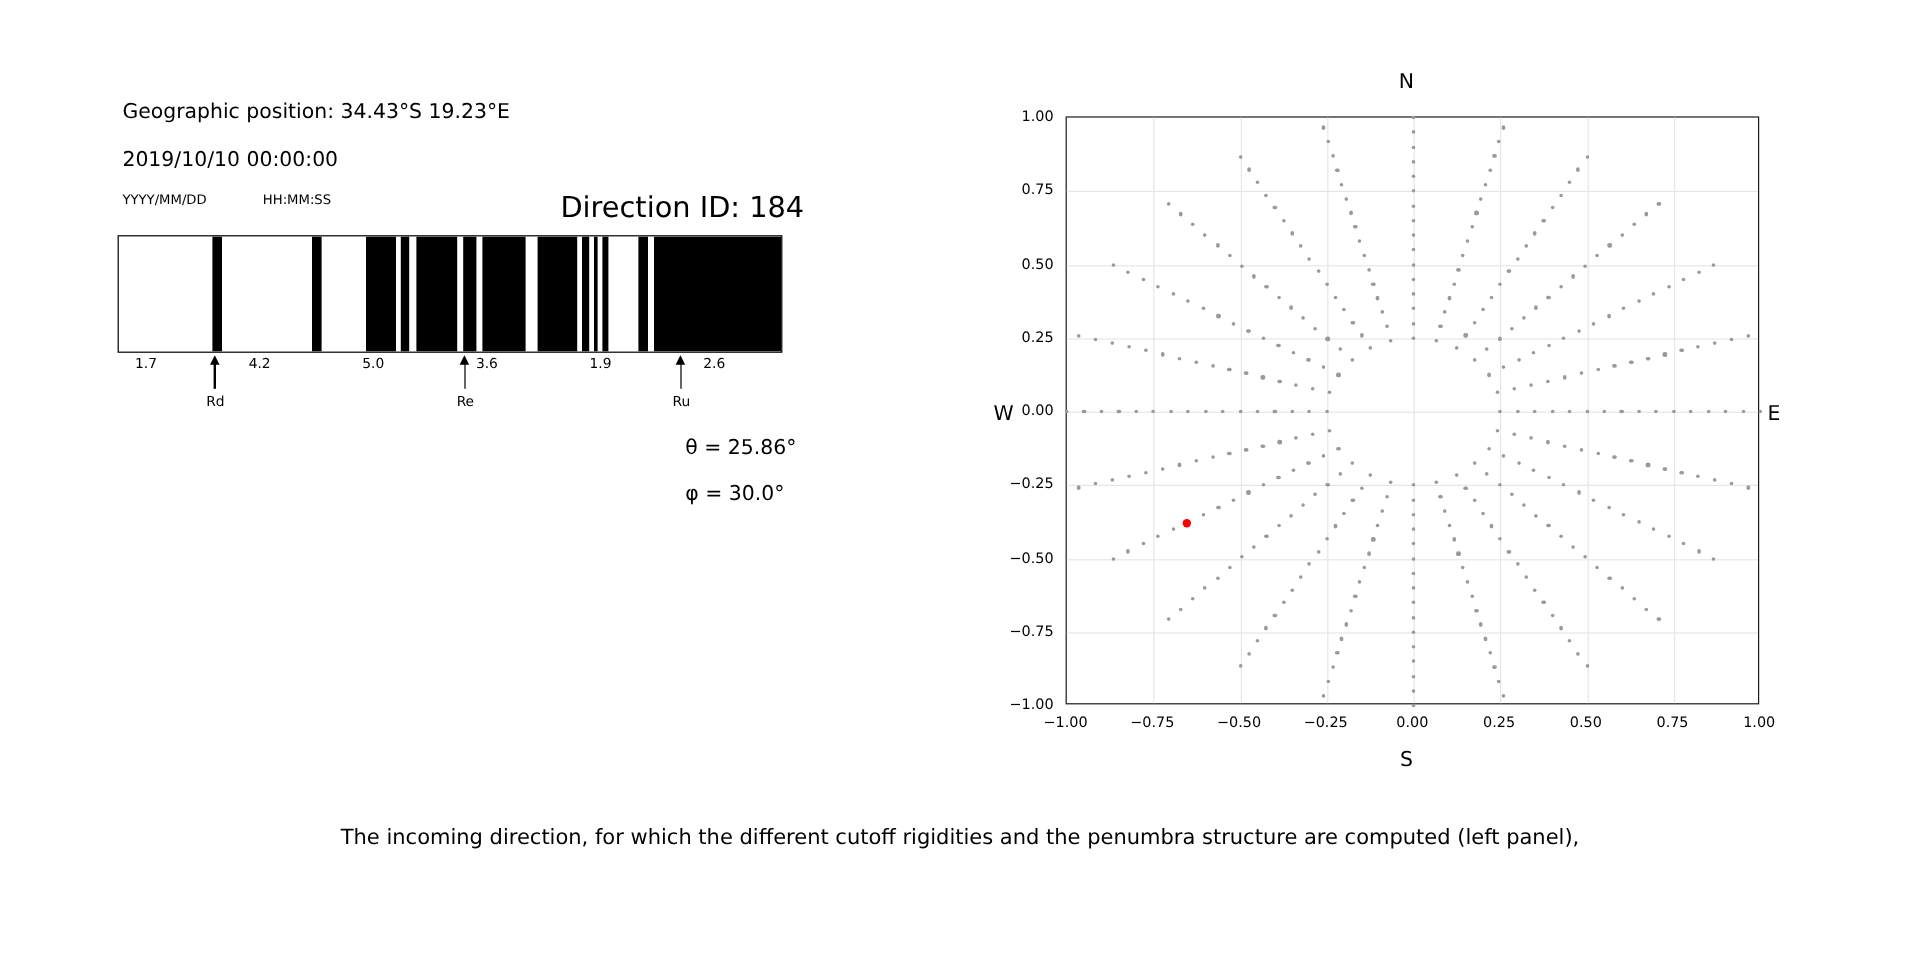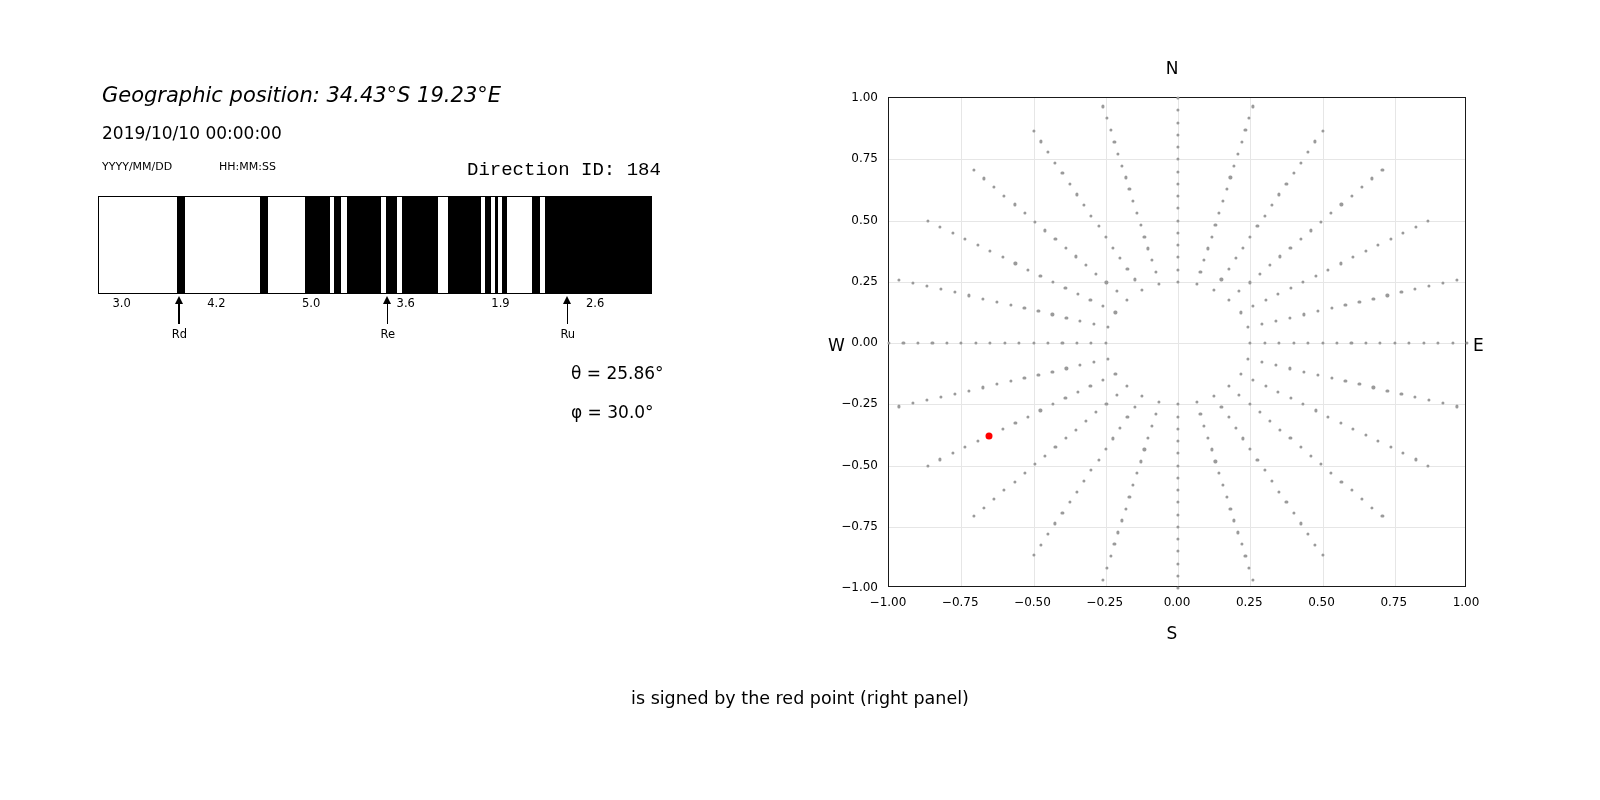--- a/index.html
+++ b/index.html
@@ -25,22 +25,21 @@
     position: absolute;
     left: 0;
     top: 0;
     width: 760px;
     height: 640px;
   }
   .geo-line {
     position: absolute;
     left: 102px;
     top: 83px;
-    font-size: 21px;
-    font-style: italic;
+    font-size: 17px;
   }
   .datetime-line {
     position: absolute;
     left: 102px;
     top: 123px;
     font-size: 17px;
   }
   .fmt-date {
     position: absolute;
     left: 102px;
@@ -50,22 +49,21 @@
   .fmt-time {
     position: absolute;
     left: 219px;
     top: 160px;
     font-size: 11px;
   }
   .direction-id {
     position: absolute;
     left: 467px;
     top: 159px;
-    font-size: 19px;
-    font-family: Liberation Mono, monospace;
+    font-size: 24px;
   }
 
   
   .penumbra-wrap {
     position: absolute;
     left: 98px;
     top: 196px;
     width: 554px;
     height: 98px;
   }
@@ -258,21 +256,21 @@
           <div class="band" style="left: 349.446px; width: 32.6718px;"></div>
           <div class="band" style="left: 386.379px; width: 5.68205px;"></div>
           <div class="band" style="left: 396.323px; width: 2.84103px;"></div>
           <div class="band" style="left: 402.952px; width: 5.20855px;"></div>
           <div class="band" style="left: 433.256px; width: 7.57607px;"></div>
           <div class="band" style="left: 446.041px; width: 107.959px;"></div>
         </div>
     </div>
 
     <div class="axis-ticks" id="penumbra-ticks">
-        <div class="tick-label" style="left: 23.6752px;">3.0</div>
+        <div class="tick-label" style="left: 23.6752px;">1.7</div>
         <div class="tick-label" style="left: 118.376px;">4.2</div>
         <div class="tick-label" style="left: 213.077px;">5.0</div>
         <div class="tick-label" style="left: 307.778px;">3.6</div>
         <div class="tick-label" style="left: 402.479px;">1.9</div>
         <div class="tick-label" style="left: 497.179px;">2.6</div>
       </div>
     <div id="penumbra-markers">
         <div class="marker" style="left: 178.496px;">
           <div class="arrow-head"></div>
           <div class="arrow-line"></div>
@@ -721,16 +719,16 @@
         <div class="xtick" style="left: 1466px; top: 595px;">1.00</div>
       </div>
 
     <div class="cardinal card-n">N</div>
     <div class="cardinal card-s">S</div>
     <div class="cardinal card-w">W</div>
     <div class="cardinal card-e">E</div>
   </div>
 
   <div class="caption">
-    <div>is signed by the red point (right panel)</div>
+    <div>The incoming direction, for which the different cutoff rigidities and the penumbra structure are computed (left panel),</div>
   </div>
 
 </div>
 
 </body></html>

